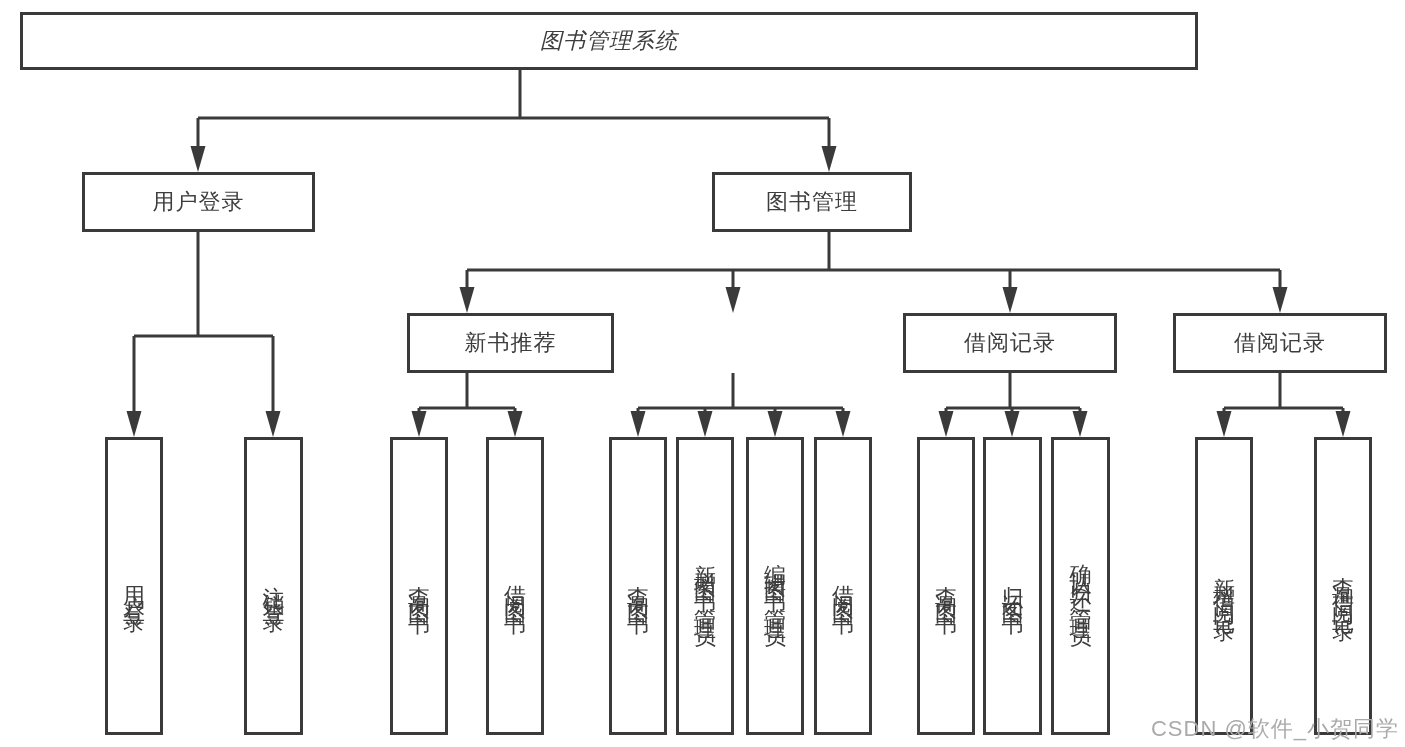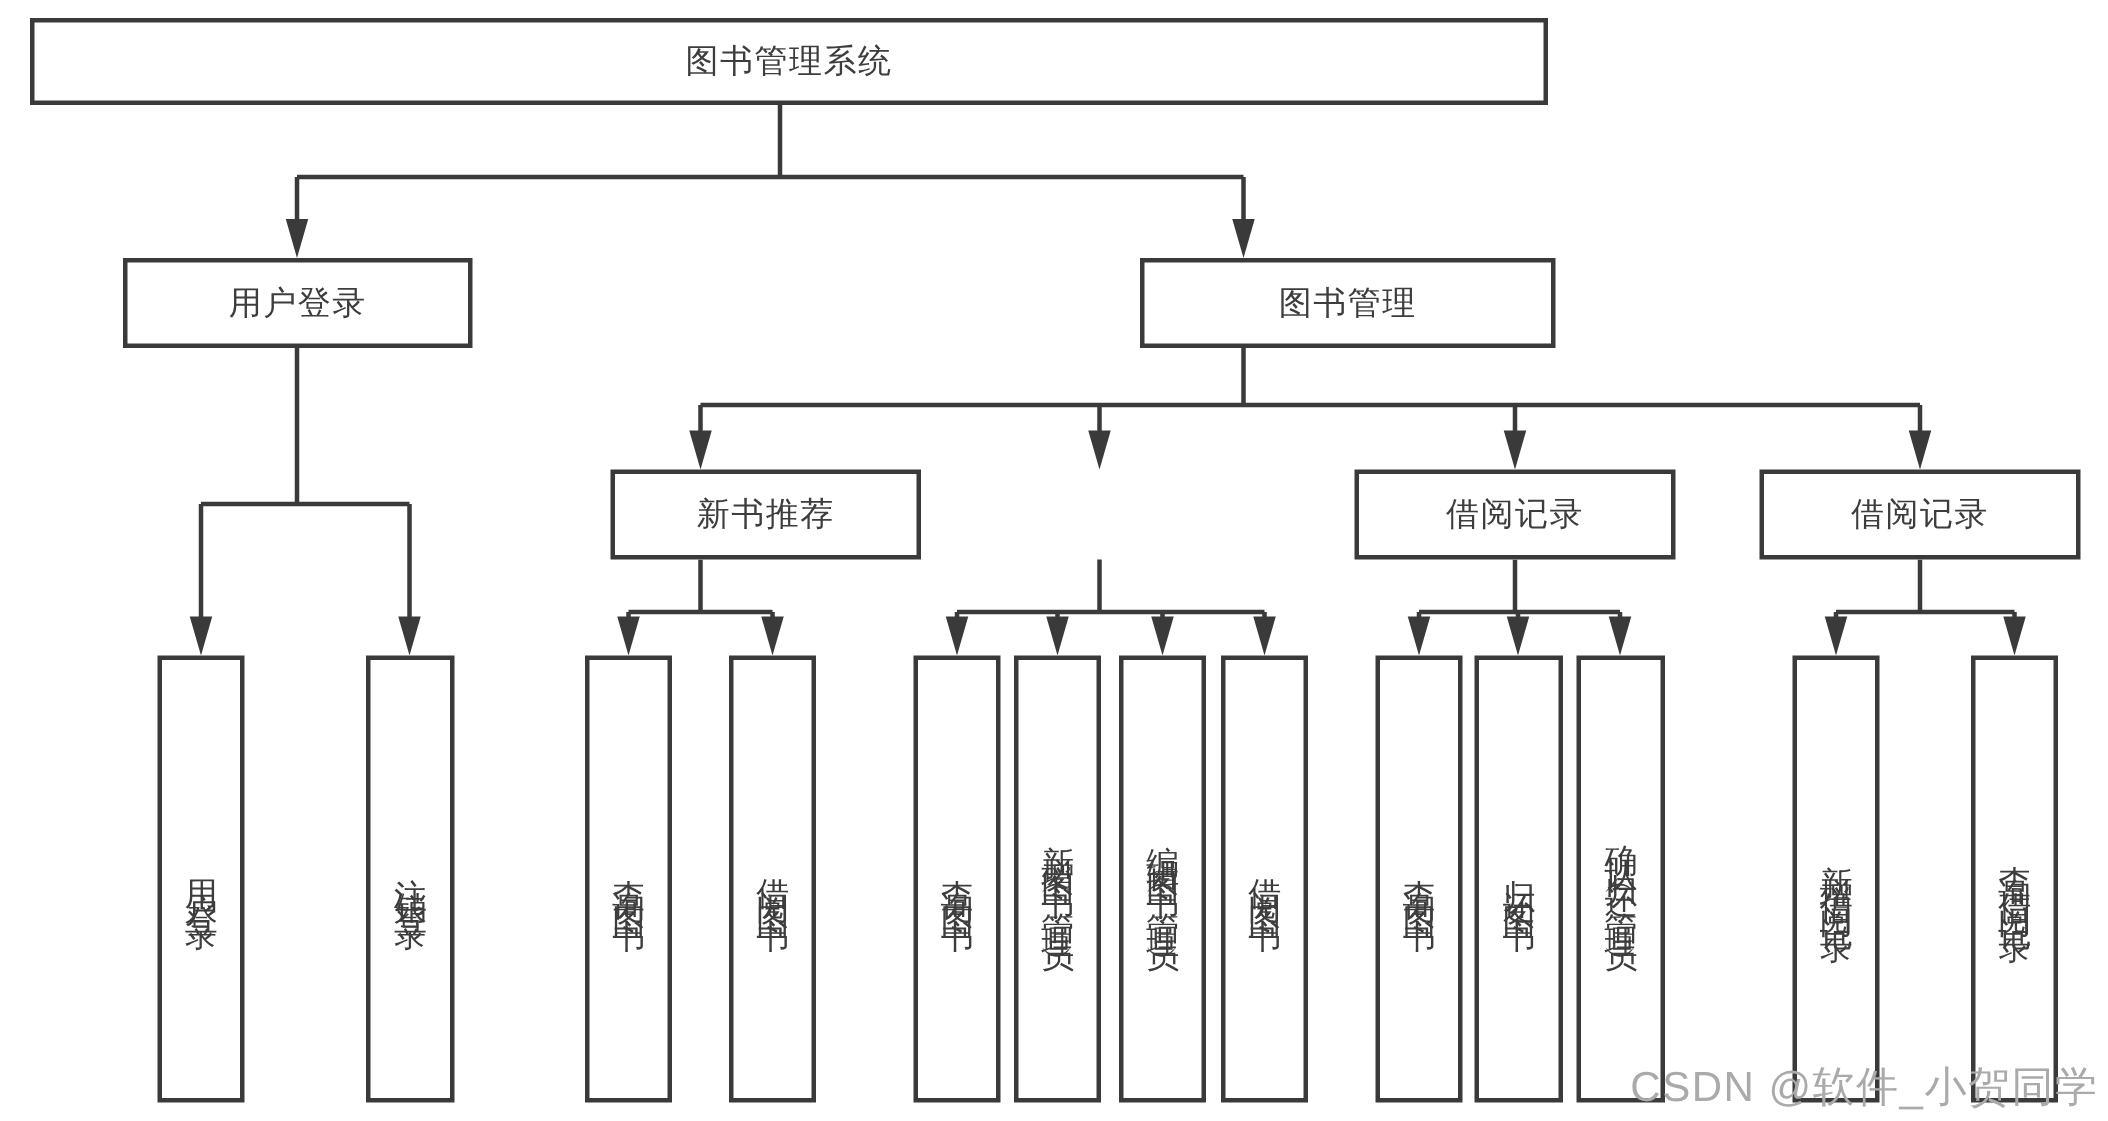--- a/index.html
+++ b/index.html
@@ -43,21 +43,21 @@
     writing-mode:vertical-rl;
     text-orientation:mixed;
     font-size:22px;
     letter-spacing:9px;
     line-height:1.1;
   }
   .watermark {
     position:absolute;
     right:6px;
     bottom:3px;
-    font-size:28px;
+    font-size:22px;
     letter-spacing:1px;
     color:#aaaaaa;
     white-space:nowrap;
   }
 </style>
 </head>
 <body>
 
 <div class="canvas">
 
@@ -86,28 +86,28 @@
       <polygon points="767.5,411 782.5,411 775,437"></polygon>
       <polygon points="835.5,411 850.5,411 843,437"></polygon>
       <polygon points="938.5,411 953.5,411 946,437"></polygon>
       <polygon points="1004.5,411 1019.5,411 1012,437"></polygon>
       <polygon points="1072.5,411 1087.5,411 1080,437"></polygon>
       <polygon points="1216.5,411 1231.5,411 1224,437"></polygon>
       <polygon points="1335.5,411 1350.5,411 1343,437"></polygon>
     </g>
   </svg>
 
-  <div class="node" style="left:20px; top:12px; width:1012px; height:58px;">
+  <div class="node" style="left:20px; top:12px; width:1178px; height:58px;font-style:italic;">
     <span class="hlabel">图书管理系统</span>
   </div>
 
   <div class="node" style="left:82px; top:172px; width:233px; height:60px;">
     <span>用户登录</span>
   </div>
-  <div class="node" style="left:712px; top:172px; width:277px; height:60px;margin-left:48px;">
+  <div class="node" style="left:712px; top:172px; width:200px; height:60px;">
     <span>图书管理</span>
   </div>
 
   <div class="node" style="left:363px; top:313px; width:207px; height:60px;margin-left:44px;">
     <span>新书推荐</span>
   </div>
   <div class="node" style="left:903px; top:313px; width:214px; height:60px;">
     <span>借阅记录</span>
   </div>
   <div class="node" style="left:1173px; top:313px; width:214px; height:60px;">

